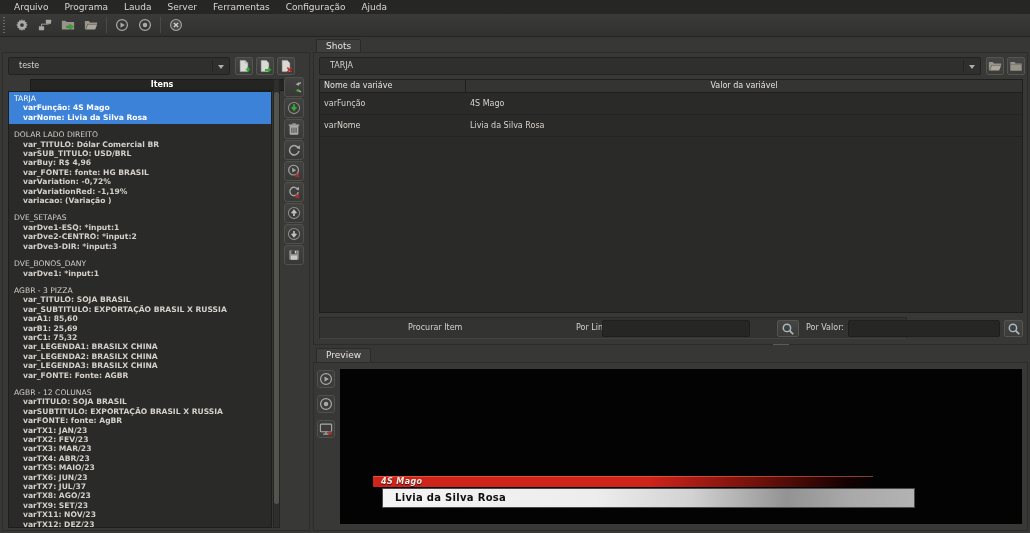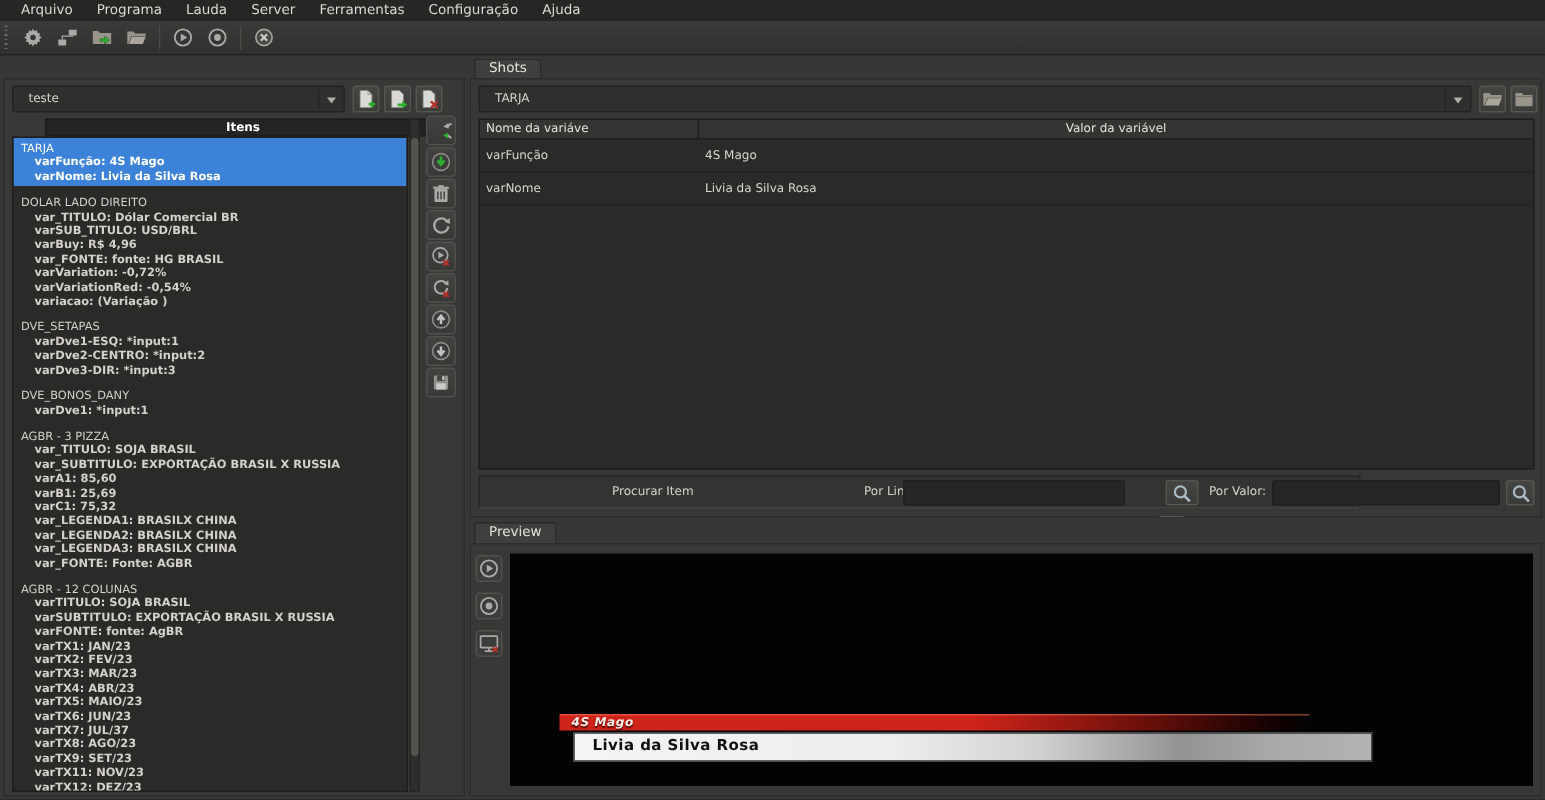--- a/index.html
+++ b/index.html
@@ -220,21 +220,21 @@
         <div class="item-var">varFunção: 4S Mago</div>
         <div class="item-var">varNome: Livia da Silva Rosa</div>
       </div>
       <div class="item-block">
         <div class="item-title">DOLAR LADO DIREITO</div>
         <div class="item-var">var_TITULO: Dólar Comercial BR</div>
         <div class="item-var">varSUB_TITULO: USD/BRL</div>
         <div class="item-var">varBuy: R$ 4,96</div>
         <div class="item-var">var_FONTE: fonte: HG BRASIL</div>
         <div class="item-var">varVariation: -0,72%</div>
-        <div class="item-var">varVariationRed: -0,54%</div>
+        <div class="item-var">varVariationRed: -1,19%</div>
         <div class="item-var">variacao: (Variação )</div>
       </div>
       <div class="item-block">
         <div class="item-title">DVE_SETAPAS</div>
         <div class="item-var">varDve1-ESQ: *input:1</div>
         <div class="item-var">varDve2-CENTRO: *input:2</div>
         <div class="item-var">varDve3-DIR: *input:3</div>
       </div>
       <div class="item-block">
         <div class="item-title">DVE_BONOS_DANY</div>

